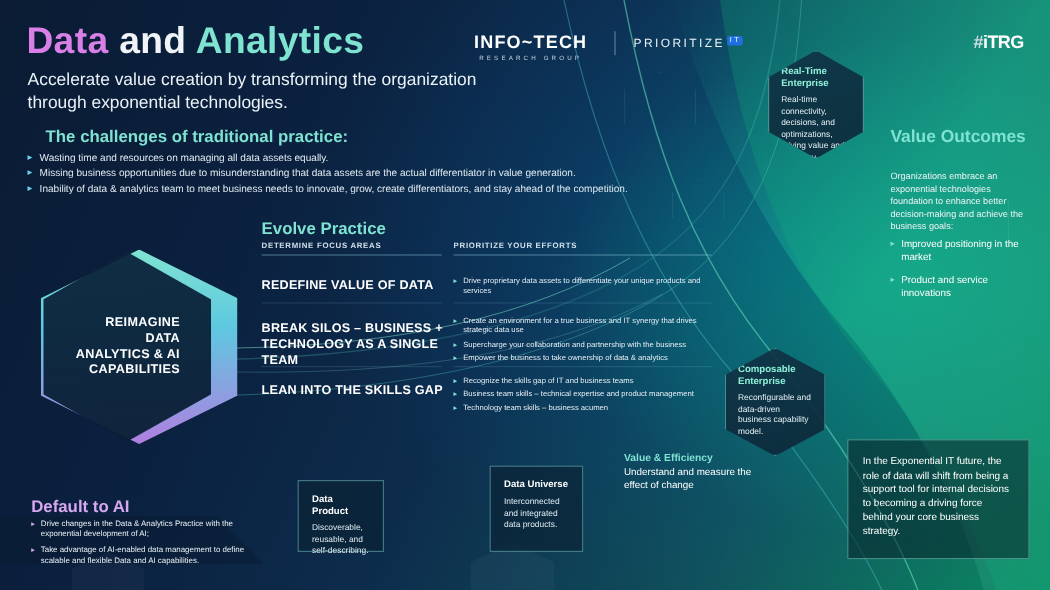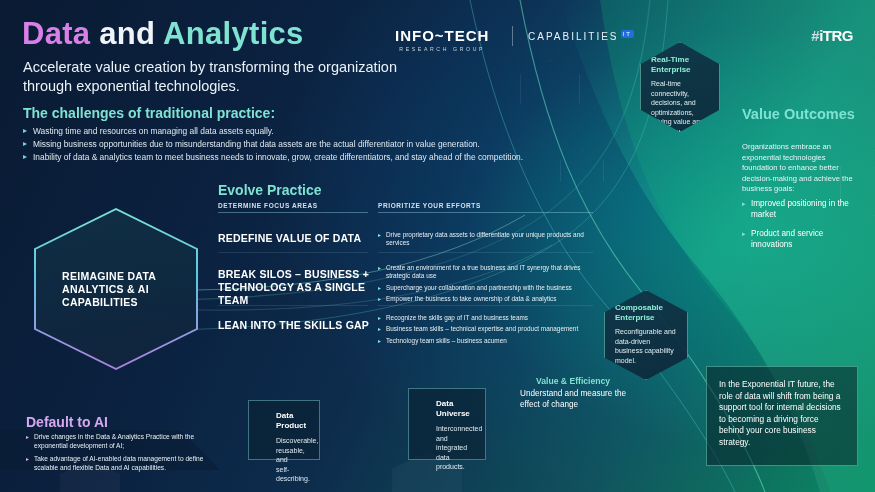--- a/index.html
+++ b/index.html
@@ -38,21 +38,21 @@
     font-size: 31px; font-weight: bold; letter-spacing: .3px;
   }
   .title .w1 { color: #d97fe8; }
   .title .w2 { color: #f0f4f8; }
   .title .w3 { color: #7fe3d2; }
   .subtitle {
     position: absolute; left: 23px; top: 58px; width: 380px;
     color: #eaf2f7; font-size: 14.5px; line-height: 19px; font-weight: 500;
   }
   .challenge-head {
-    position: absolute; left: 23px; top: 105px;
+    position: absolute; left: 38px; top: 105px;
     color: #7fe3d2; font-size: 14px; font-weight: bold;
   }
   .challenges { position: absolute; left: 23px; top: 125px; width: 520px; }
   .challenges li {
     list-style: none; color: #dfe9f0; font-size: 8.4px; line-height: 12px;
     padding-left: 10px; position: relative; margin-bottom: 1px;
   }
   .challenges li:before {
     content: "▸"; position: absolute; left: 0; top: 0; color: #6fd3e8; font-size: 8px;
   }
@@ -78,26 +78,26 @@
     background: linear-gradient(160deg, rgba(16,52,70,.92), rgba(12,40,58,.92));
     border: 1px solid rgba(120,220,200,.55);
     clip-path: polygon(50% 0%, 100% 25%, 100% 75%, 50% 100%, 0% 75%, 0% 25%);
     padding: 12px 10px;
   }
   .hexcard h4 { color: #8ef0d8; font-size: 8px; line-height: 10px; margin-bottom: 4px; font-weight: bold; }
   .hexcard p { color: #e3eef3; font-size: 7px; line-height: 9.5px; }
 
   
   .bighex {
-    position: absolute; left: 36px; top: 210px; width: 160px; height: 158px;
+    position: absolute; left: 36px; top: 210px; width: 140px; height: 158px;
     clip-path: polygon(50% 0%, 100% 25%, 100% 75%, 50% 100%, 0% 75%, 0% 25%);
     background: linear-gradient(170deg, rgba(10,36,60,.95), rgba(8,30,52,.95));
     border: 0;
     display: flex; flex-direction: column; align-items: center; justify-content: center;
-    text-align: left; padding: 0 26px;
+    text-align: right; padding: 0 26px;
   }
   .bighex-ring {
     position: absolute; left: 34px; top: 208px; width: 164px; height: 162px;
     clip-path: polygon(50% 0%, 100% 25%, 100% 75%, 50% 100%, 0% 75%, 0% 25%);
     background: linear-gradient(180deg, #7fe3d2 0%, #5ec8e0 40%, #b07fe0 100%);
   }
   .bighex .bt { color: #ffffff; font-size: 10.5px; font-weight: bold; line-height: 13px; letter-spacing: .3px; }
   .bighex .bs { color: #cfe3ec; font-size: 7.6px; line-height: 10px; margin-top: 8px; }
 
   
@@ -118,21 +118,21 @@
   .vo-title { position: absolute; left: 742px; top: 106px; color: #7fe3d2; font-size: 14.5px; font-weight: bold; line-height: 17px; }
   .vo-body { position: absolute; left: 742px; top: 142px; width: 120px; color: #eaf3f7; font-size: 7.6px; line-height: 10.5px; }
   .vo-list { position: absolute; left: 742px; top: 198px; width: 122px; }
   .vo-list li {
     list-style: none; color: #ffffff; font-size: 8.2px; line-height: 11px;
     padding-left: 9px; position: relative; margin-bottom: 8px;
   }
   .vo-list li:before { content: "▸"; position: absolute; left: 0; top: 0; color: #7fe3d2; font-size: 7px; }
 
   
-  .ve-title { position: absolute; left: 520px; top: 376px; color: #7fe3d2; font-size: 8.6px; font-weight: bold; margin-left: 16px; }
+  .ve-title { position: absolute; left: 520px; top: 376px; color: #7fe3d2; font-size: 8.6px; font-weight: bold; }
   .ve-body { position: absolute; left: 520px; top: 388px; width: 110px; color: #ffffff; font-size: 8.2px; line-height: 11px; }
 
   
   .dta-title { position: absolute; left: 26px; top: 414px; color: #d6a8ef; font-size: 14px; font-weight: bold; }
   .dta-list { position: absolute; left: 26px; top: 433px; width: 200px; }
   .dta-list li {
     list-style: none; color: #e9f1f6; font-size: 6.6px; line-height: 8.6px;
     padding-left: 8px; position: relative; margin-bottom: 5px;
   }
   .dta-list li:before { content: "▸"; position: absolute; left: 0; top: 0; color: #d6a8ef; font-size: 6px; }
@@ -144,21 +144,21 @@
     background: rgba(8,32,40,.55);
     padding: 12px 12px;
   }
   .quote p { color: #ffffff; font-size: 8.3px; line-height: 11.5px; }
 
   
   .sbox {
     position: absolute;
     border: 1px solid rgba(130,215,225,.45);
     background: rgba(10,34,52,.7);
-    padding: 10px 27px;
+    padding: 10px 11px;
   }
   .sbox h5 { color: #ffffff; font-size: 8px; line-height: 10px; font-weight: bold; margin-bottom: 5px; }
   .sbox p { color: #dfebf2; font-size: 7px; line-height: 9.5px; }
 </style>
 </head>
 <body>
 
 <div id="stage">
 
   <div class="ribbons">
@@ -199,21 +199,21 @@
     <span class="w3">Analytics</span>
   </div>
   <div class="subtitle">Accelerate value creation by transforming the organization through exponential technologies.</div>
 
   <div class="logo-infotech">
     <div class="l1">INFO~TECH</div>
     <div class="l2">RESEARCH GROUP</div>
   </div>
   <div class="logo-div"></div>
   <div class="logo-exp">
-    <span>CAPABILITIES</span><span class="sup">IT</span>
+    <span>PRIORITIZE</span><span class="sup">IT</span>
   </div>
   <div class="logo-itrg">
     <span class="hash">#</span><span>iTRG</span>
   </div>
 
   <div class="challenge-head">The challenges of traditional practice:</div>
   <ul class="challenges">
     <li>Wasting time and resources on managing all data assets equally.</li>
     <li>Missing business opportunities due to misunderstanding that data assets are the actual differentiator in value generation.</li>
     <li>Inability of data &amp; analytics team to meet business needs to innovate, grow, create differentiators, and stay ahead of the competition.</li>

